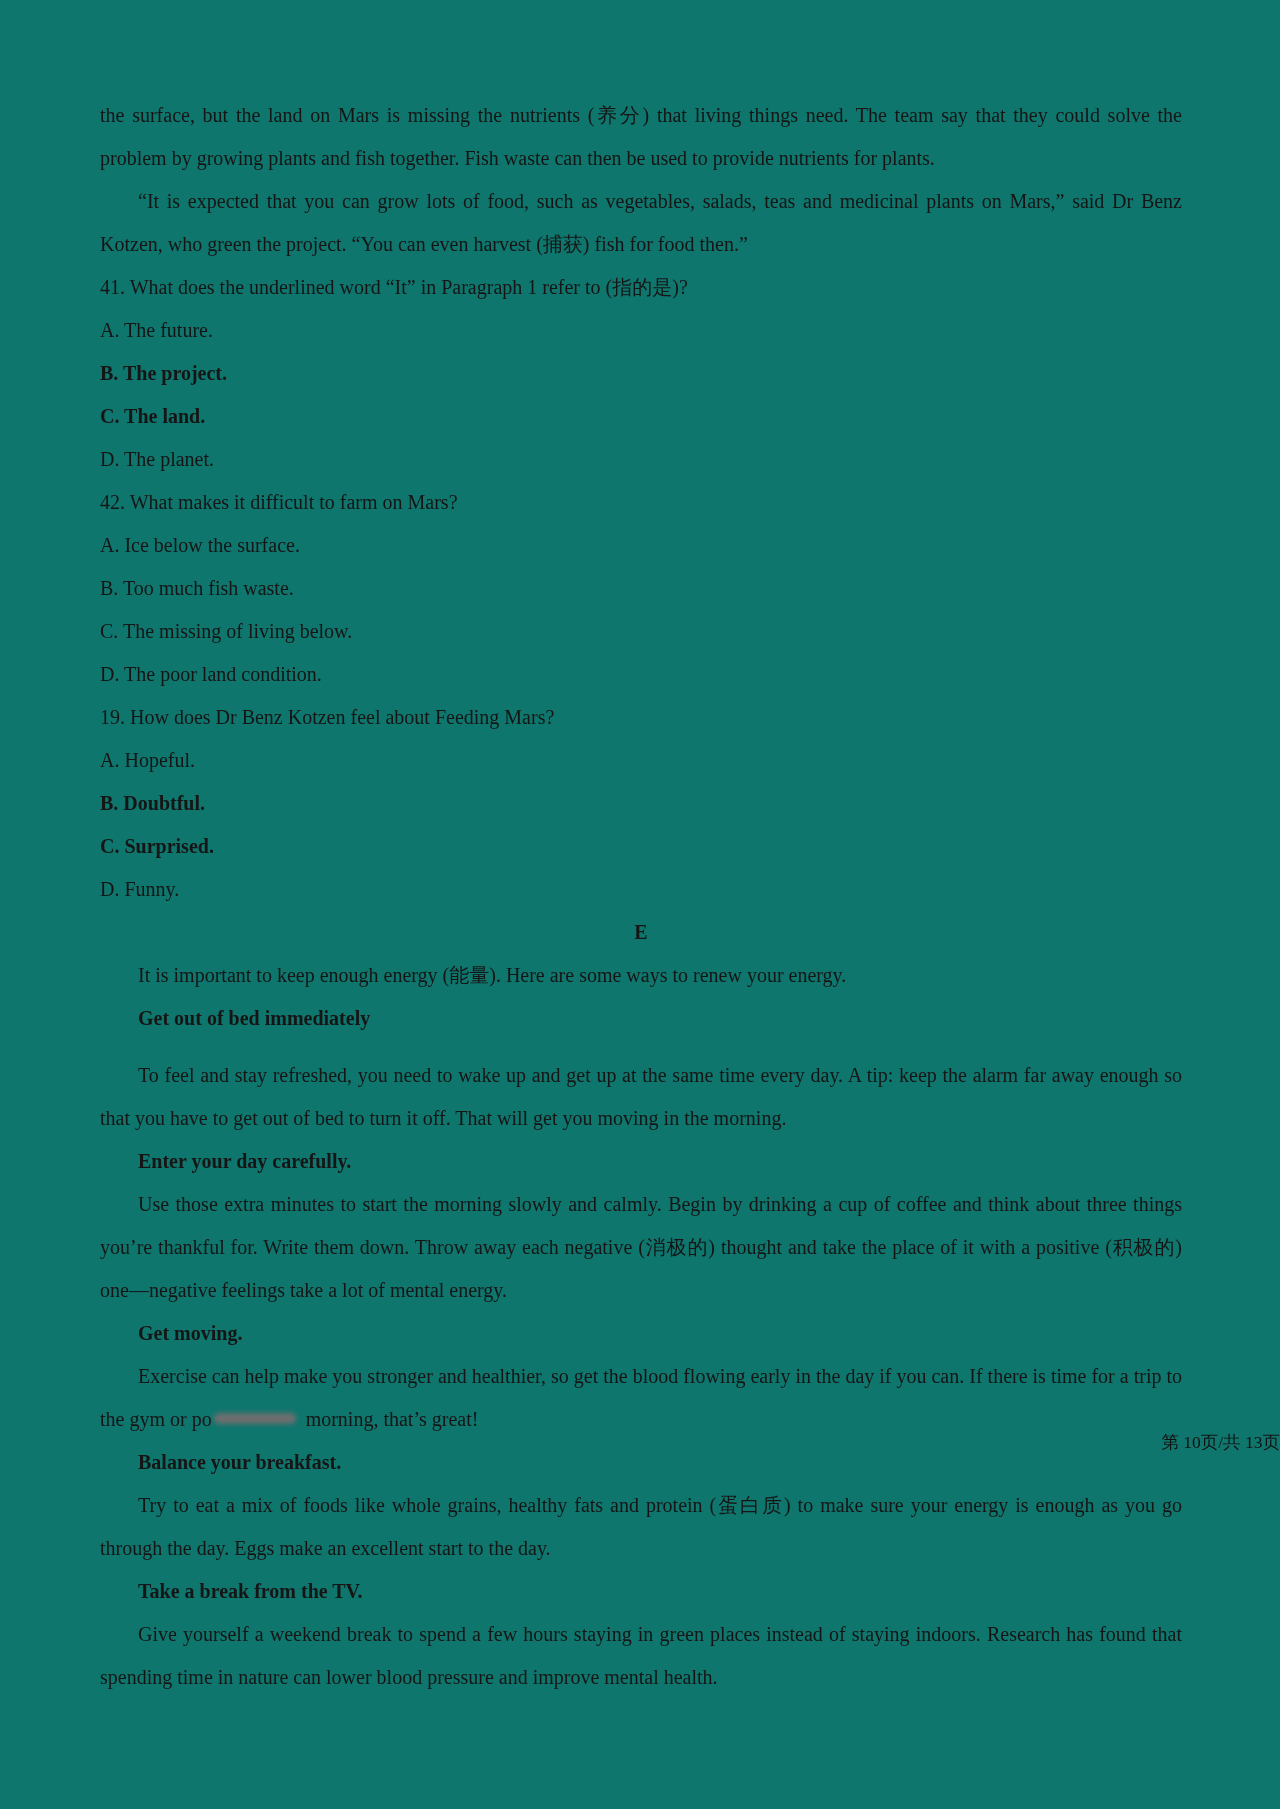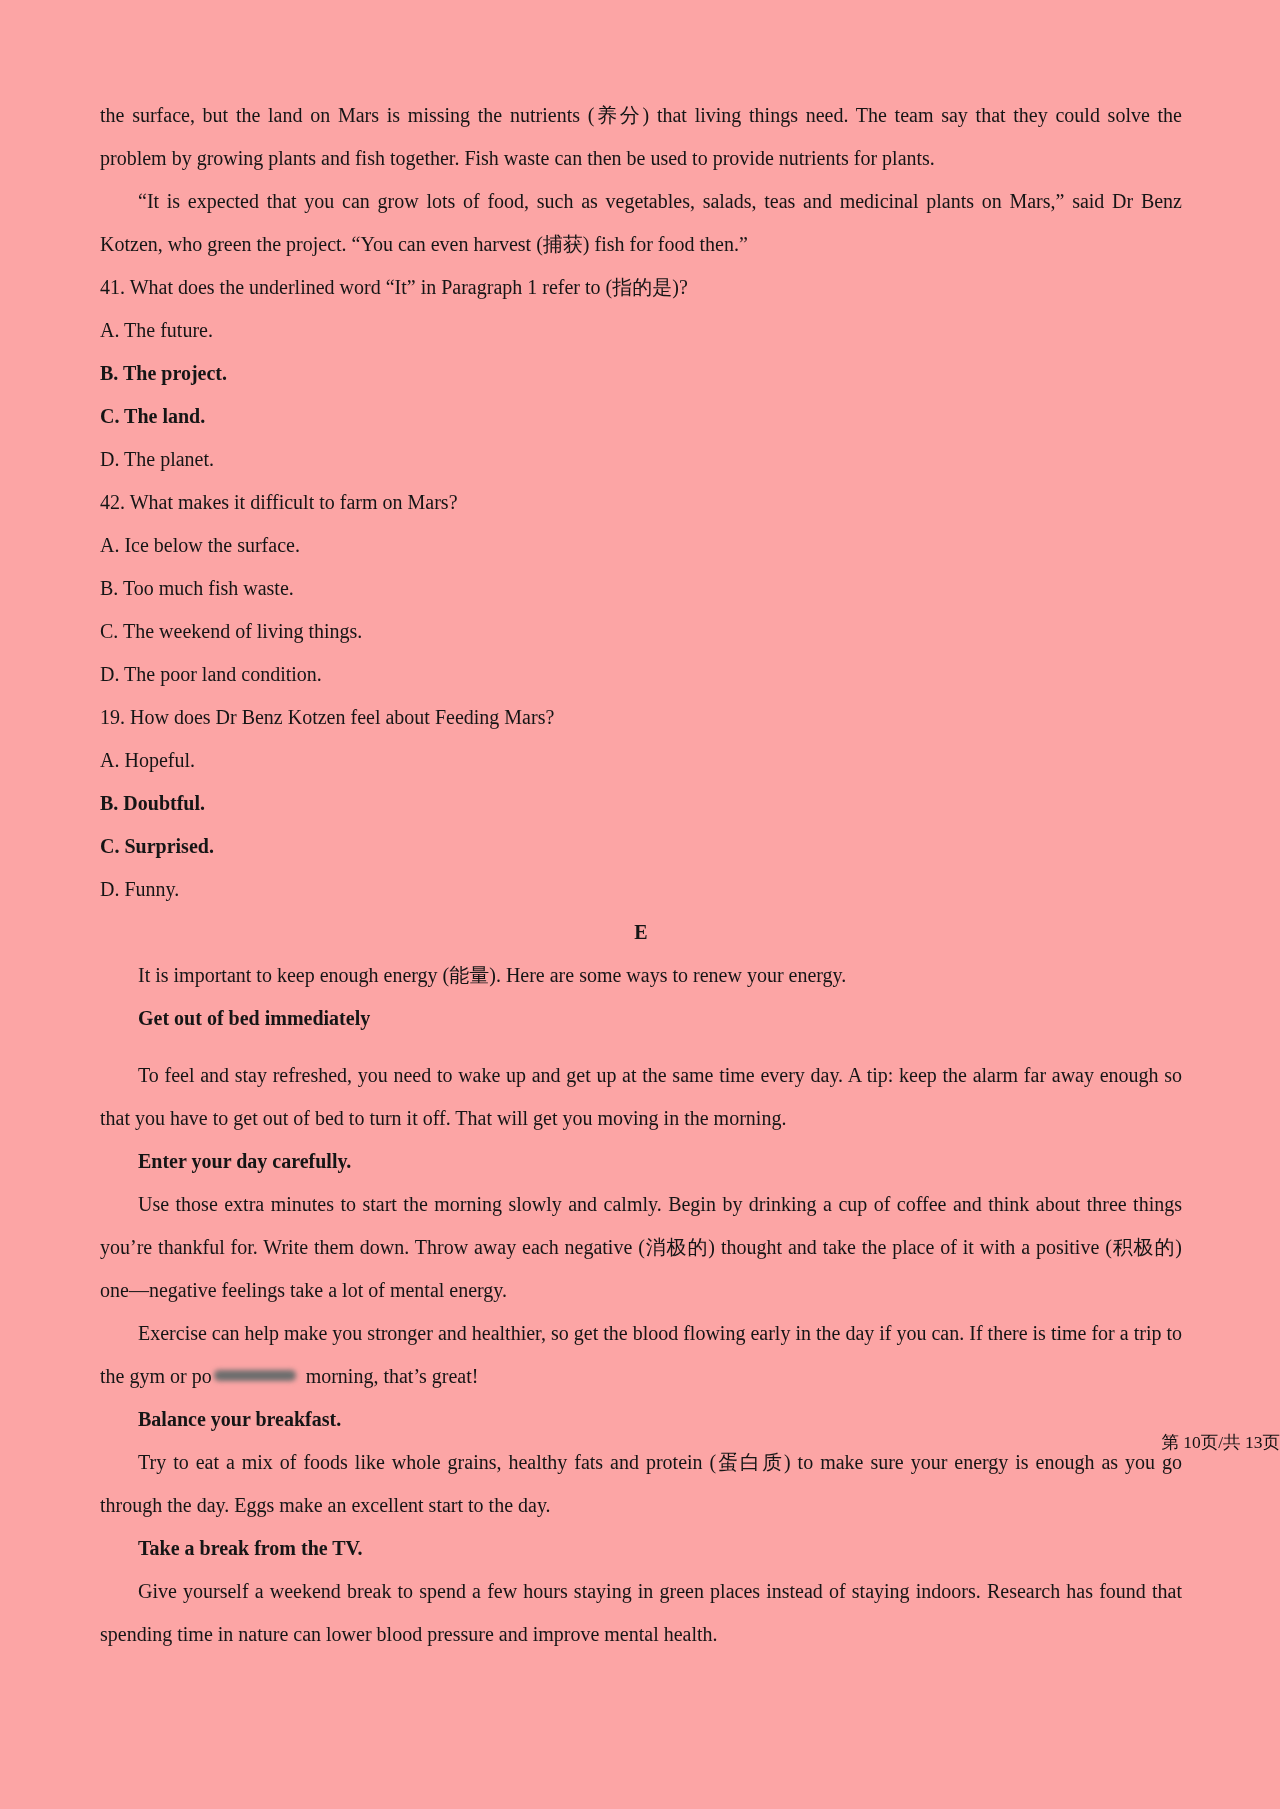--- a/index.html
+++ b/index.html
@@ -1,21 +1,21 @@
 <!DOCTYPE html>
 <html><head>
 <meta charset="utf-8">
 <style>
   * { box-sizing: border-box; }
   html, body { margin: 0; padding: 0; background: #ffffff; }
   .page {
     position: relative;
     width: 1280px;
     height: 1809px;
-    background: #fca5a5;
+    background: #0f766e;
     color: #151515;
     font-family: "Liberation Serif", "DejaVu Serif", serif;
     overflow: hidden;
   }
   .content {
     position: absolute;
     left: 100px;
     right: 98px;
     top: 94px;
     font-size: 20px;
@@ -76,41 +76,42 @@
       <span class="opt opt3">C. The land.</span>
       <span class="opt opt4">D. The planet.</span>
     </p>
 
     <p class="stem">42. What makes it difficult to farm on Mars?</p>
     <p class="opt-row two">
       <span class="opt opt1">A. Ice below the surface.</span>
       <span class="opt opt2">B. Too much fish waste.</span>
     </p>
     <p class="opt-row two">
-      <span class="opt opt1">C. The weekend of living things.</span>
+      <span class="opt opt1">C. The missing of living below.</span>
       <span class="opt opt2">D. The poor land condition.</span>
     </p>
 
     <p class="stem">19. How does Dr Benz Kotzen feel about Feeding Mars?</p>
     <p class="opt-row four">
       <span class="opt opt1">A. Hopeful.</span>
       <span class="opt opt2">B. Doubtful.</span>
       <span class="opt opt3">C. Surprised.</span>
       <span class="opt opt4">D. Funny.</span>
     </p>
 
     <p class="section-label">E</p>
     <p class="para indent">It is important to keep enough energy (能量). Here are some ways to renew your energy.</p>
 
     <p class="heading mb-extra">Get out of bed immediately</p>
     <p class="para indent">To feel and stay refreshed, you need to wake up and get up at the same time every day. A tip: keep the alarm far away enough so that you have to get out of bed to turn it off. That will get you moving in the morning.</p>
 
     <p class="heading">Enter your day carefully.</p>
     <p class="para indent">Use those extra minutes to start the morning slowly and calmly. Begin by drinking a cup of coffee and think about three things you’re thankful for. Write them down. Throw away each negative (消极的) thought and take the place of it with a positive (积极的) one—negative feelings take a lot of mental energy.</p>
 
+    <p class="heading">Get moving.</p>
     <p class="para indent"><span>Exercise can help make you stronger and healthier, so get the blood flowing early in the day if you can. If there is time for a trip to the gym or po</span><span class="redact"></span><span>morning, that’s great!</span></p>
 
     <p class="heading">Balance your breakfast.</p>
     <p class="para indent">Try to eat a mix of foods like whole grains, healthy fats and protein (蛋白质) to make sure your energy is enough as you go through the day. Eggs make an excellent start to the day.</p>
 
     <p class="heading">Take a break from the TV.</p>
     <p class="para indent">Give yourself a weekend break to spend a few hours staying in green places instead of staying indoors. Research has found that spending time in nature can lower blood pressure and improve mental health.</p>
 
   </div>
 

